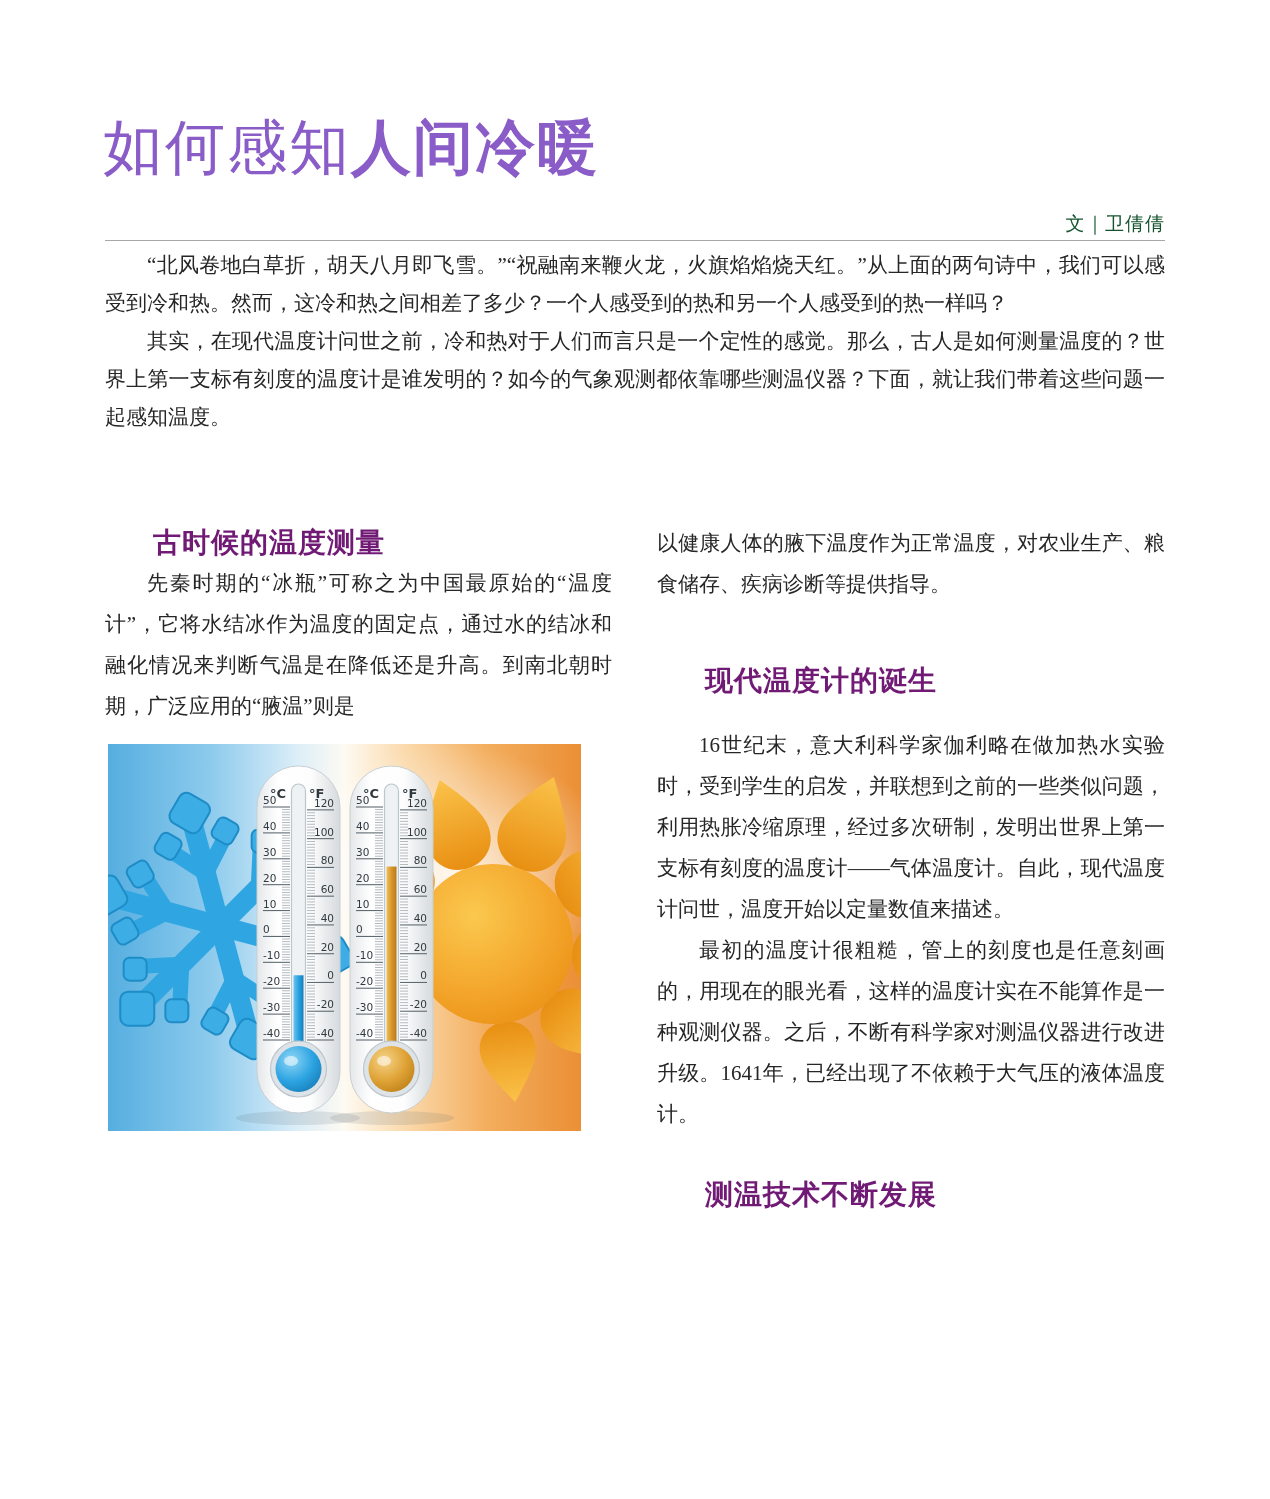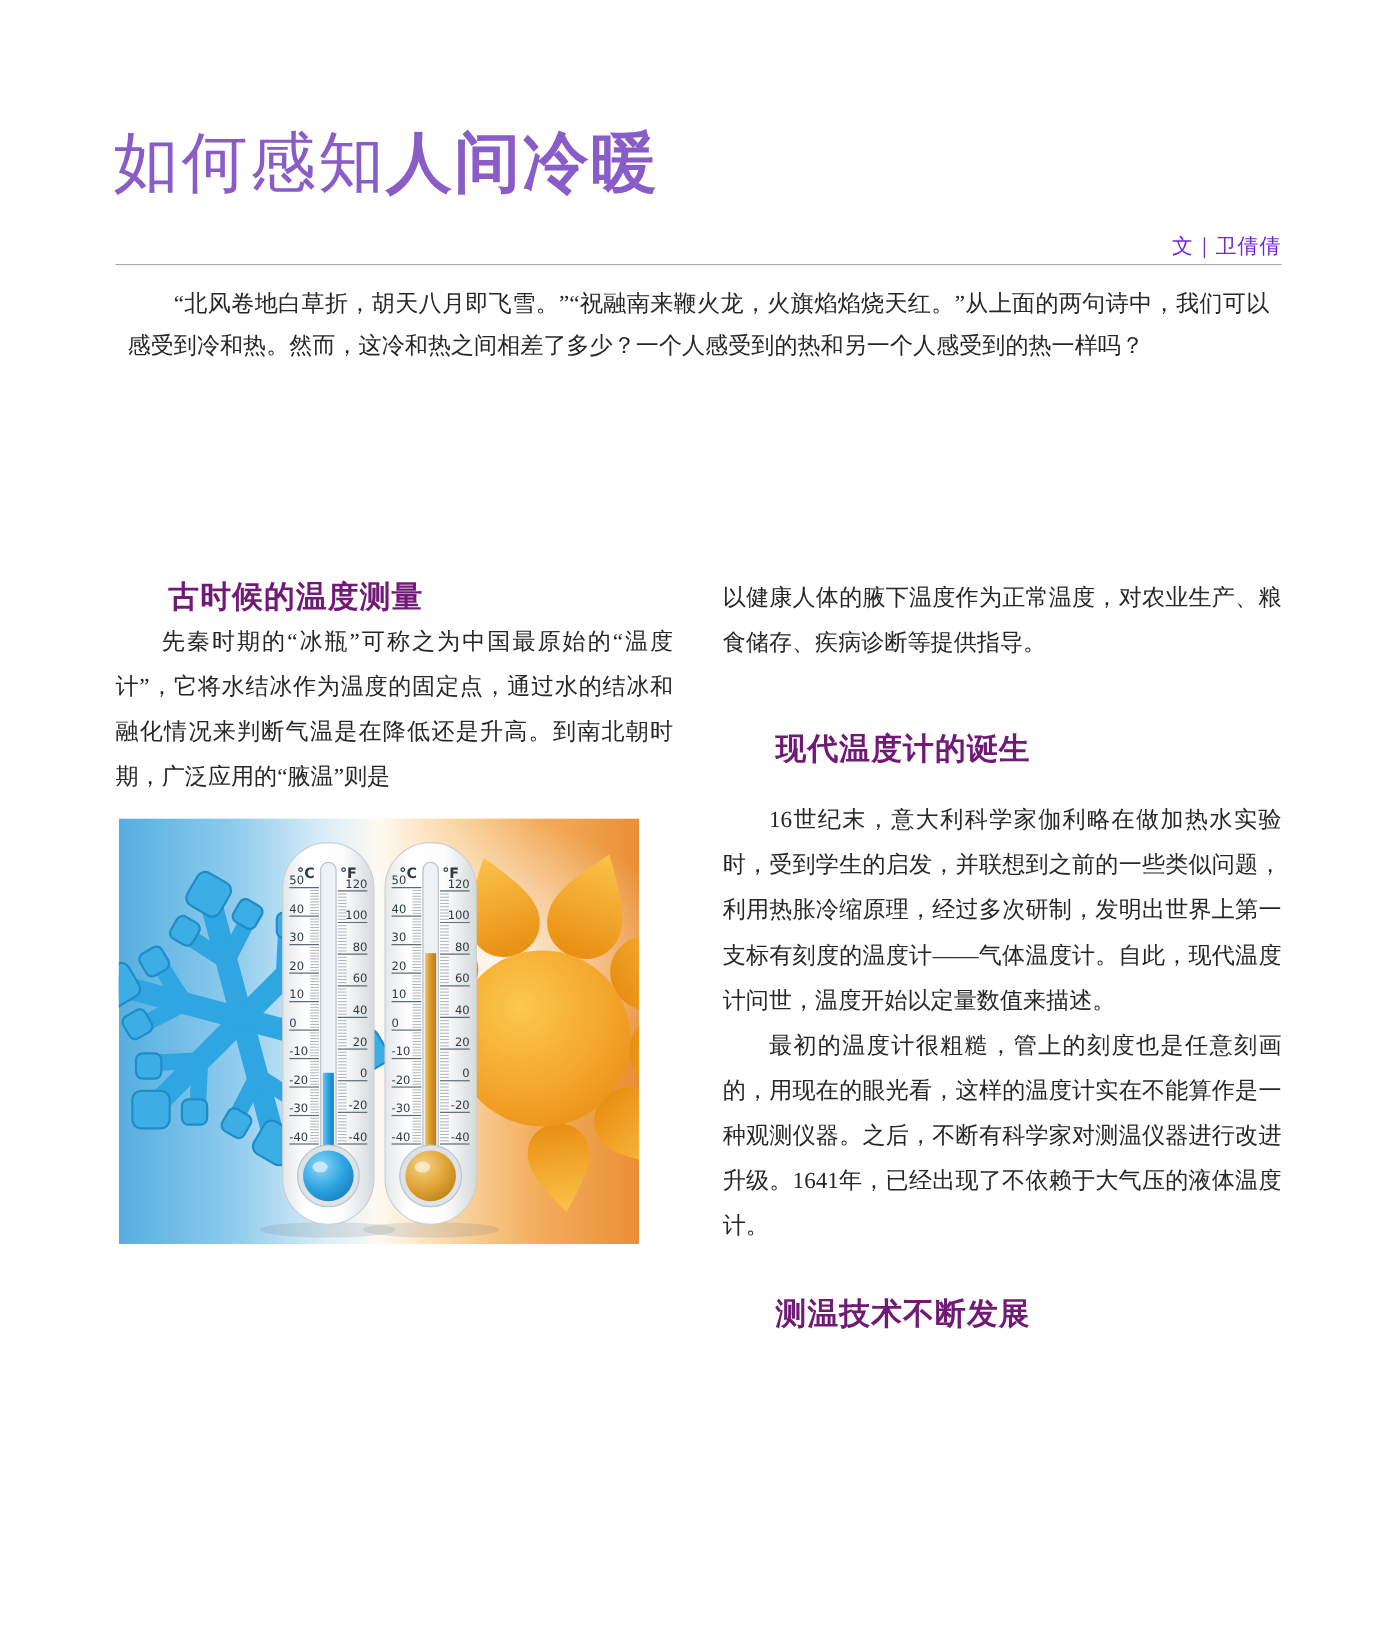--- a/index.html
+++ b/index.html
@@ -7,26 +7,26 @@
         font-family:"Liberation Serif","DejaVu Serif",serif;color:#262626;}
 
   
   .title{position:absolute;left:103px;top:108px;font-family:"Liberation Sans","DejaVu Sans",sans-serif;
          font-size:60px;line-height:80px;letter-spacing:2px;color:#8a5cc8;white-space:nowrap;margin:0;}
   .title .light{font-weight:300;}
   .title .bold{font-weight:800;}
 
   
   .byline{position:absolute;top:211px;right:105px;font-family:"Liberation Sans","DejaVu Sans",sans-serif;
-          font-size:19px;color:#6d28d9;letter-spacing:1px;}
+          font-size:19px;color:#14532d;letter-spacing:1px;}
   .rule{position:absolute;left:105px;top:240px;width:1060px;height:0;border-top:1px solid #a8a8a8;}
 
   
   .intro{position:absolute;left:105px;top:246px;width:1060px;font-size:21px;line-height:38px;text-align:justify;}
-  .intro p{margin:11px;text-indent:2em;}
+  .intro p{margin:0;text-indent:2em;}
 
   
   .col{position:absolute;top:505px;width:507px;font-size:21px;line-height:41px;text-align:justify;}
   .col-left{left:105px;}
   .col-right{left:657px;width:508px;}
   .col p{margin:0;text-indent:2em;}
   .col p.noindent{text-indent:0;}
   .col h3{font-family:"Liberation Sans","DejaVu Sans",sans-serif;font-size:28px;line-height:40px;
           font-weight:700;letter-spacing:1px;color:#701a75;margin:0;padding-left:48px;text-align:left;}
   .col-left h3{margin-top:18px;}
@@ -50,20 +50,21 @@
 
 <div class="page">
 
   <h1 class="title"><span class="light">如何感知</span><span class="bold">人间冷暖</span></h1>
 
   <div class="byline">文｜卫倩倩</div>
   <div class="rule"></div>
 
   <div class="intro">
     <p>“北风卷地白草折，胡天八月即飞雪。”“祝融南来鞭火龙，火旗焰焰烧天红。”从上面的两句诗中，我们可以感受到冷和热。然而，这冷和热之间相差了多少？一个人感受到的热和另一个人感受到的热一样吗？</p>
+    <p>其实，在现代温度计问世之前，冷和热对于人们而言只是一个定性的感觉。那么，古人是如何测量温度的？世界上第一支标有刻度的温度计是谁发明的？如今的气象观测都依靠哪些测温仪器？下面，就让我们带着这些问题一起感知温度。</p>
   </div>
 
   <div class="col col-left">
     <h3>古时候的温度测量</h3>
     <p class="p2">先秦时期的“冰瓶”可称之为中国最原始的“温度计”，它将水结冰作为温度的固定点，通过水的结冰和融化情况来判断气温是在降低还是升高。到南北朝时期，广泛应用的“腋温”则是</p>
 
     <svg class="figure" viewBox="0 0 473 387">
       <defs>
         <linearGradient id="bgGrad" x1="0" y1="0" x2="1" y2="0">
           <stop offset="0" stop-color="#55aee0"></stop>

